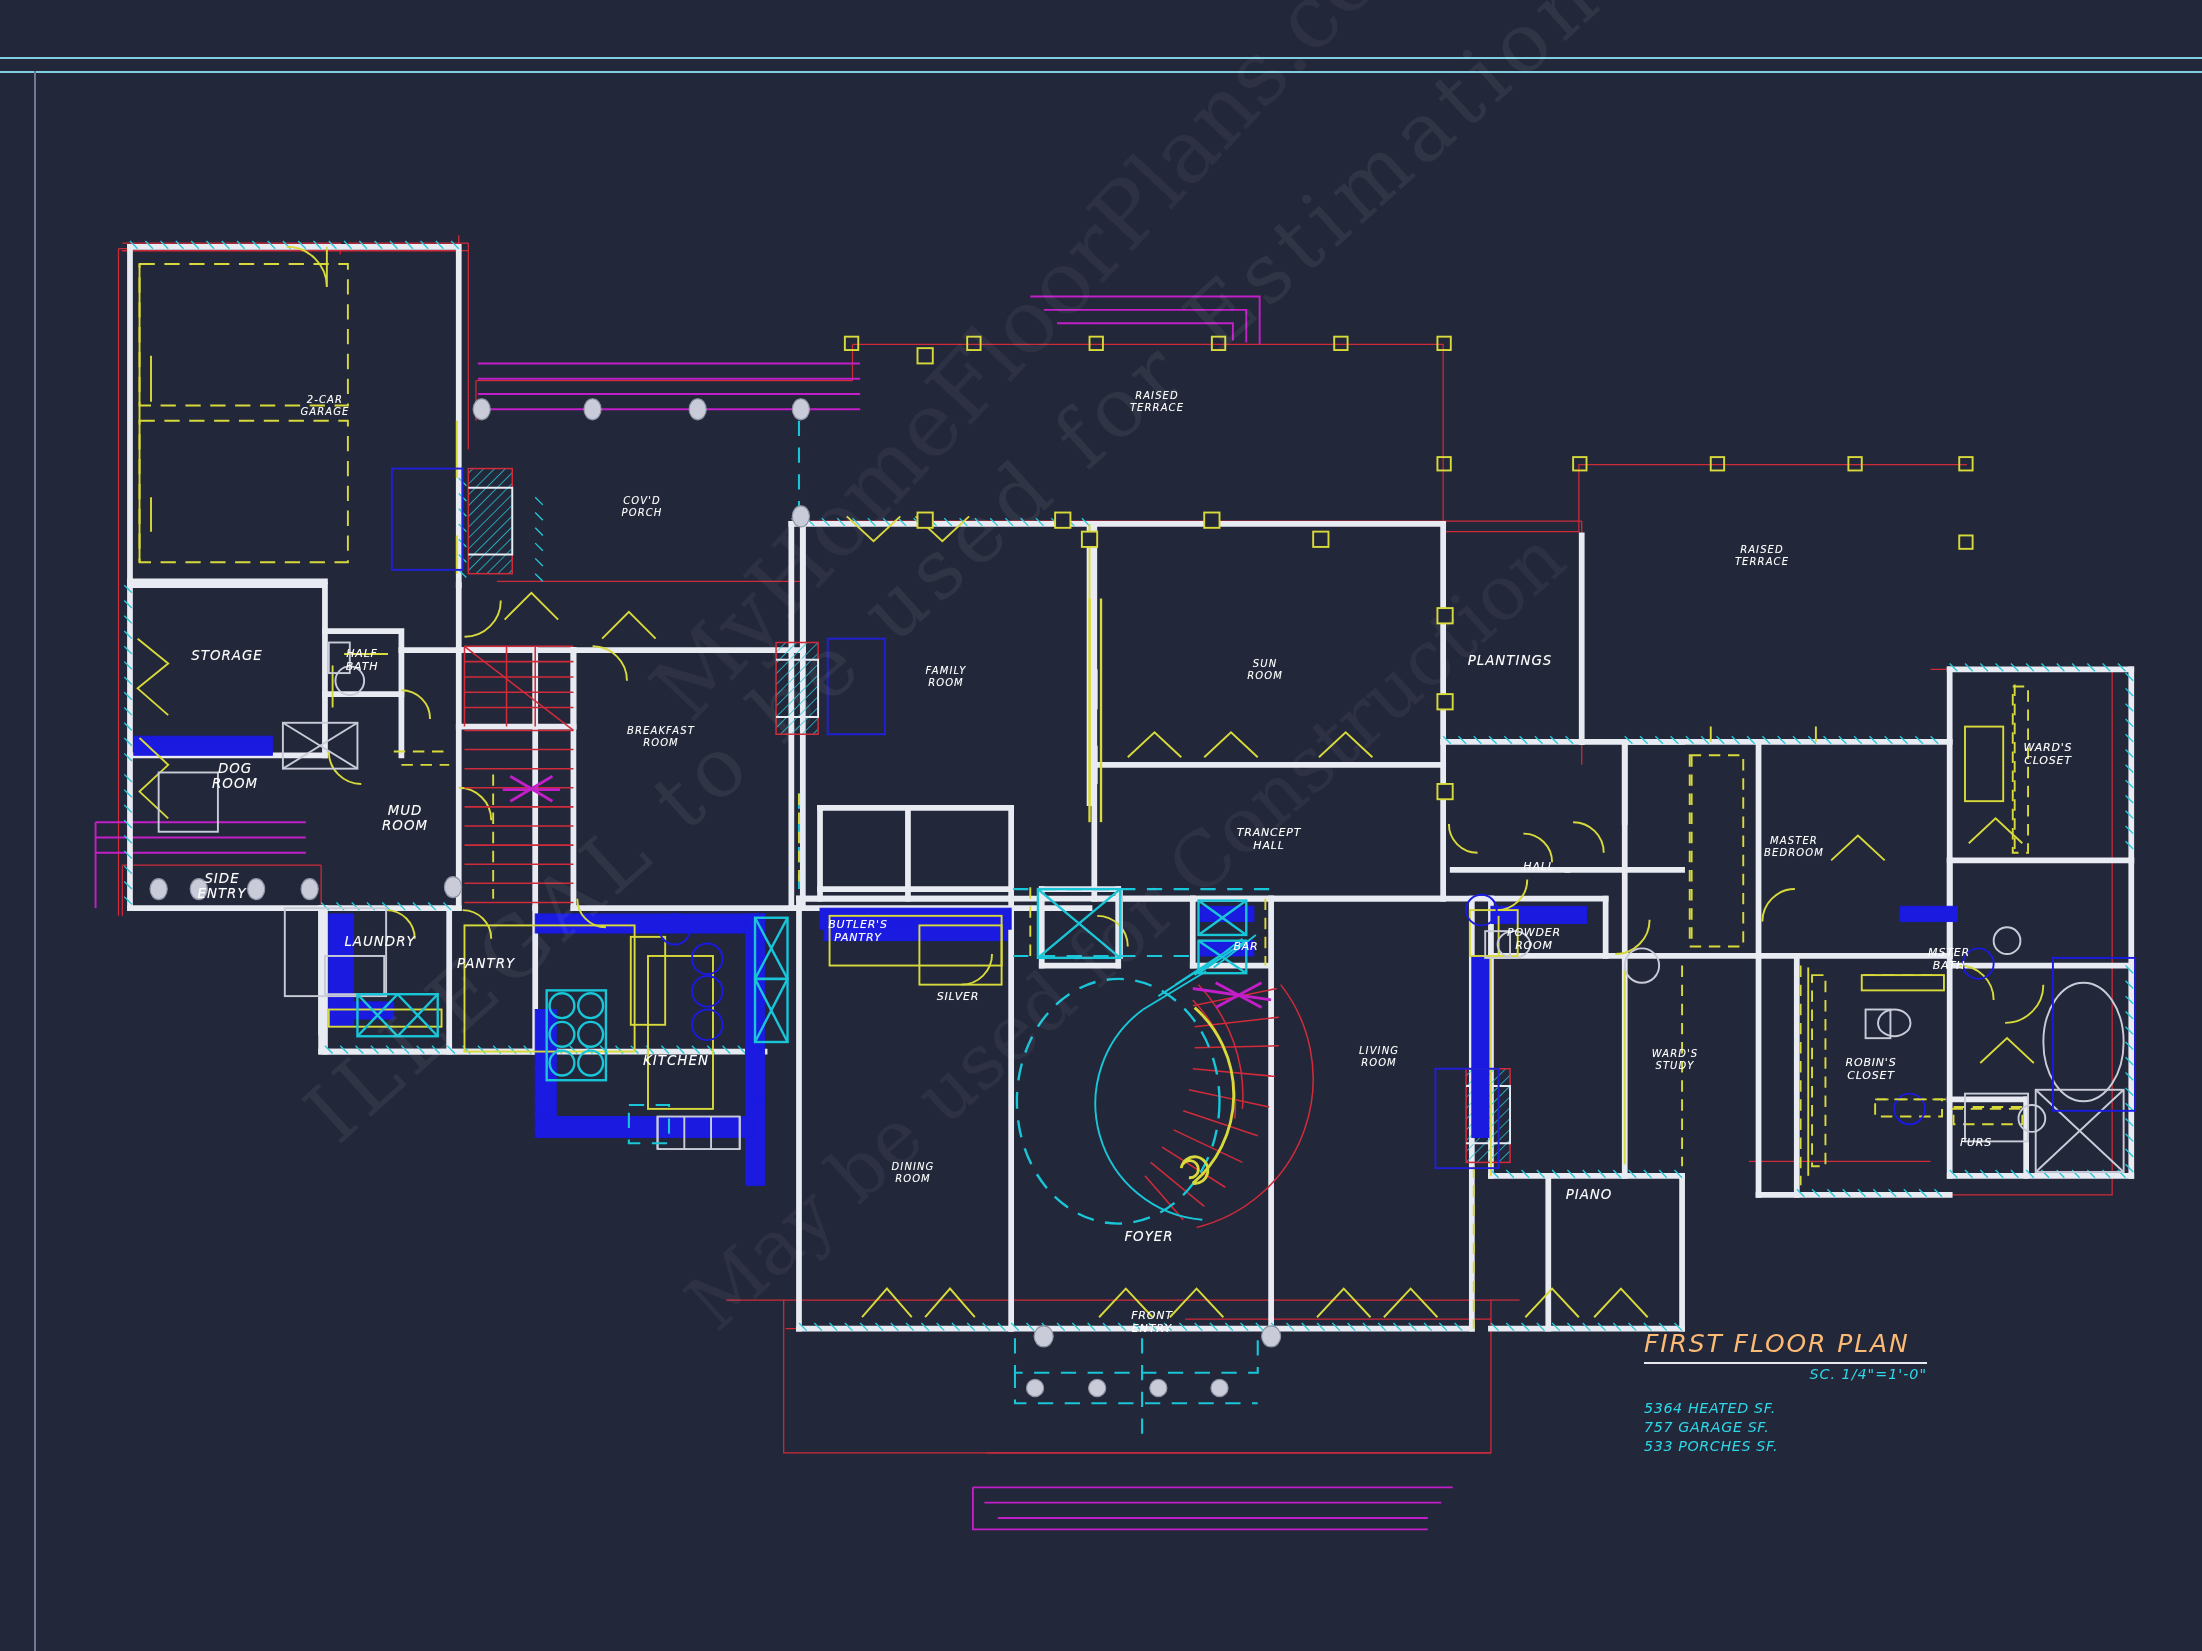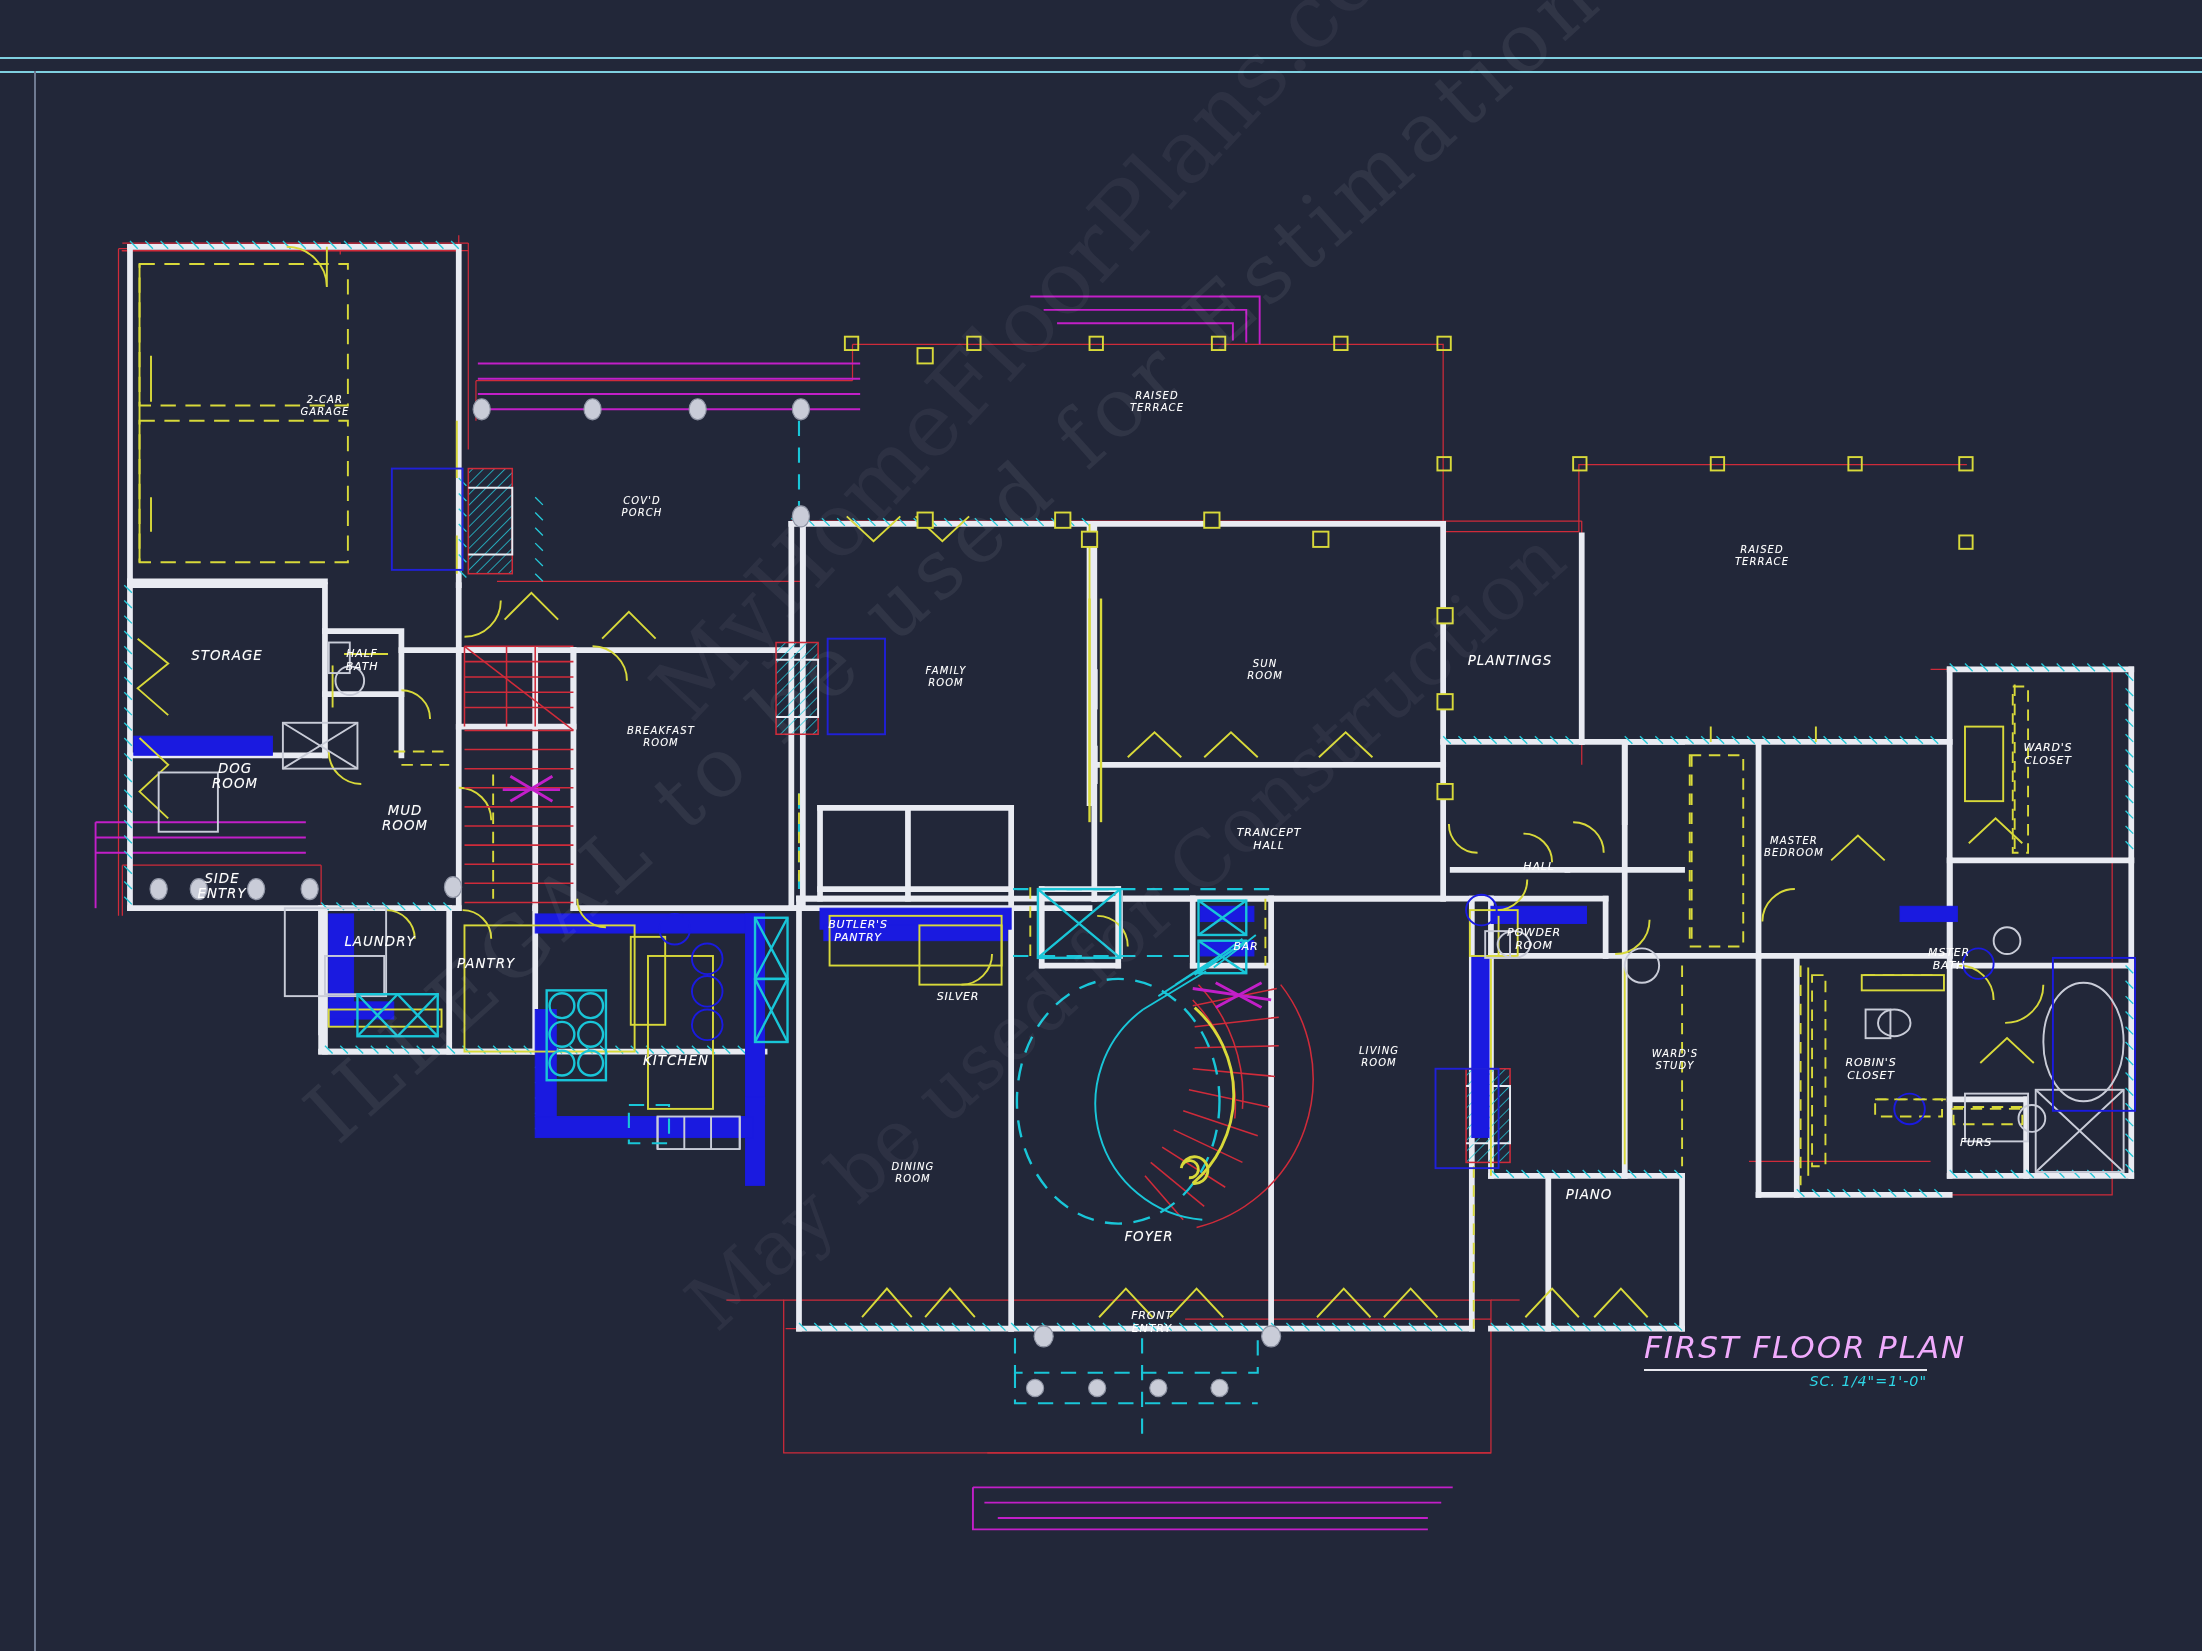--- a/index.html
+++ b/index.html
@@ -55,22 +55,22 @@
   
   #title-block {
     position: absolute;
     left: 1644px;
     top: 1329px;
     width: 315px;
     pointer-events: none;
     user-select: none;
   }
   #title-block .tb-title {
-    color: #f0abfc;
-    font-size: 31px;
+    color: #fdba74;
+    font-size: 25px;
     font-style: italic;
     letter-spacing: 1.9px;
     font-family: "DejaVu Sans", sans-serif;
     white-space: nowrap;
   }
   #title-block .tb-rule {
     height: 1.9px;
     background: #e8e8ef;
     margin: 3.8px 0 1.9px 0;
     width: 283px;
@@ -685,20 +685,25 @@
 CLOSET</div>
     <div class="room-label xs" style="left:1949px; top:960px;">MSTER
 BATH</div>
     <div class="room-label xs" style="left:1976px; top:1143px;">FURS</div>
   </div>
 
   <div id="title-block">
     <div class="tb-title">FIRST FLOOR PLAN</div>
     <div class="tb-rule"></div>
     <div class="tb-scale">SC. 1/4"=1'-0"</div>
+    <div class="tb-areas">
+      <div>5364 HEATED SF.</div>
+      <div>757 GARAGE SF.</div>
+      <div>533 PORCHES SF.</div>
+    </div>
   </div>
 
   <div class="watermark" id="wm-diag1">MyHomeFloorPlans.com</div>
   <div class="watermark" id="wm-diag2">ILLEGAL to be used for Estimations</div>
   <div class="watermark" id="wm-diag3">May be used for Construction</div>
 
 </div>
 
 
 </body></html>

